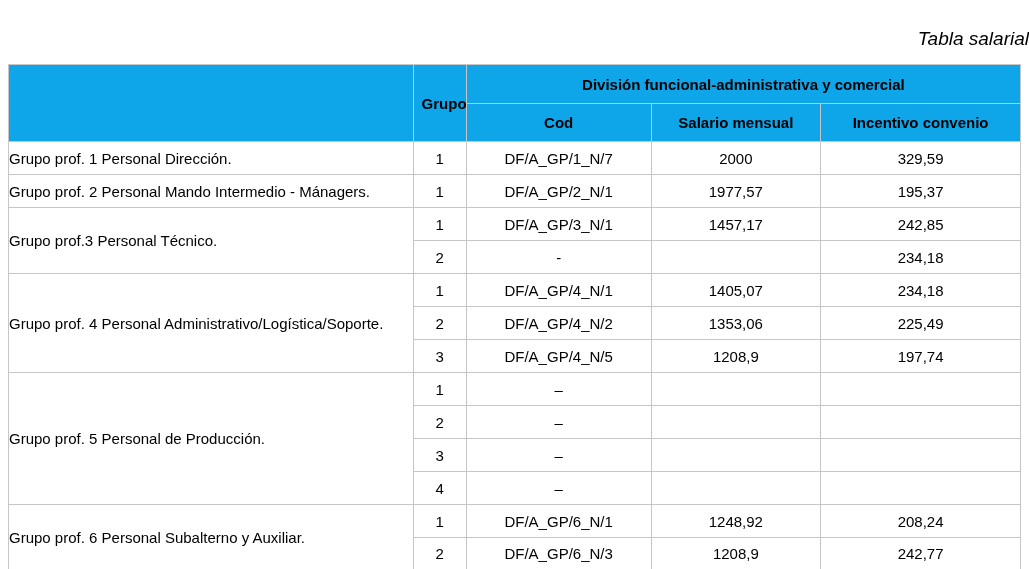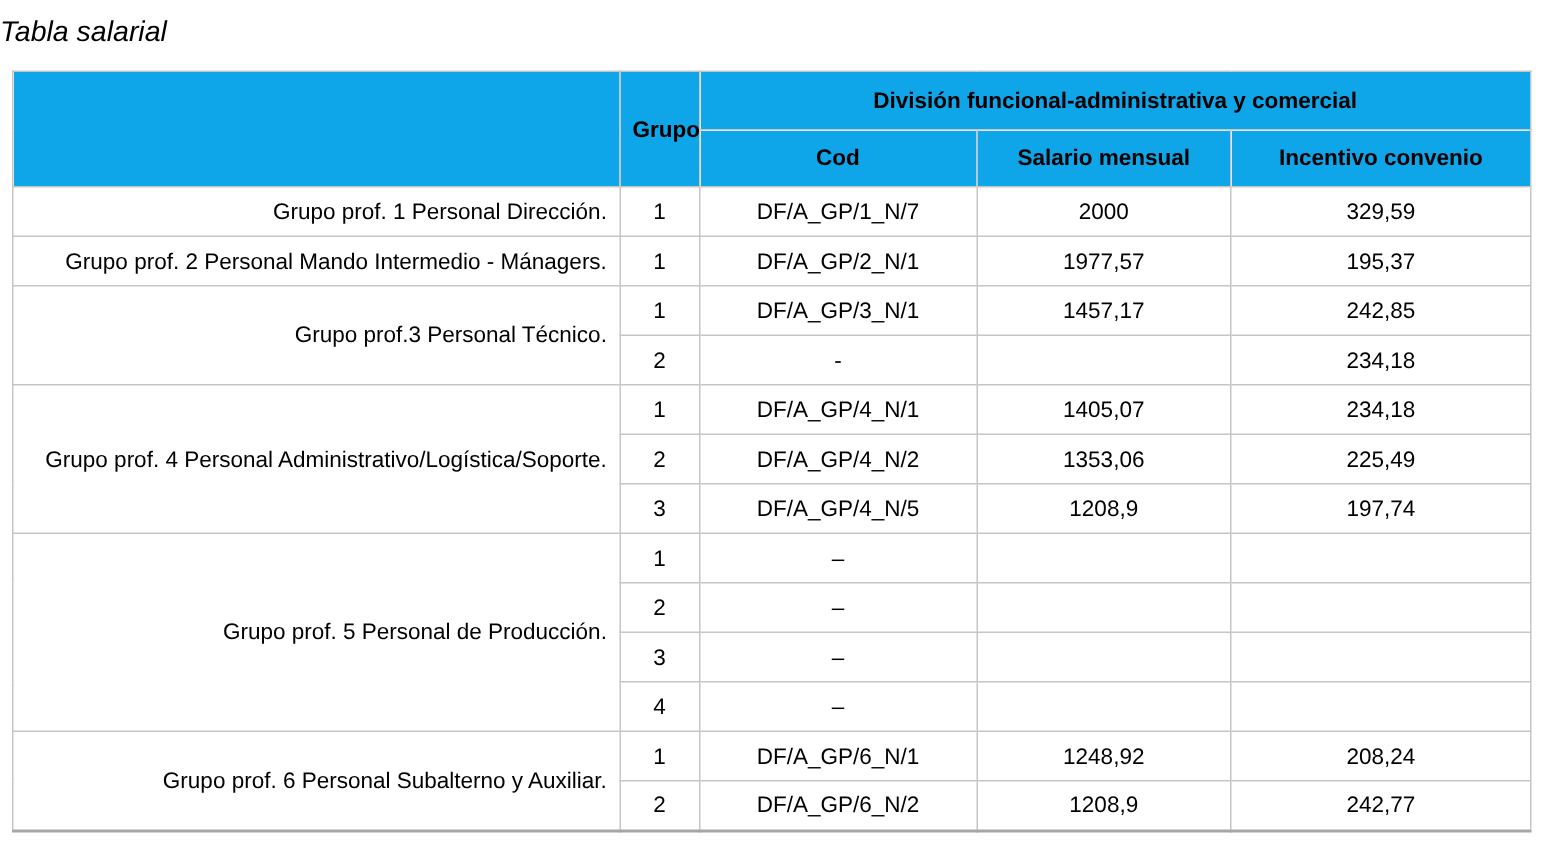--- a/index.html
+++ b/index.html
@@ -6,23 +6,23 @@
     margin: 0;
     padding: 0;
     background: #ffffff;
     width: 1029px;
     height: 569px;
     overflow: hidden;
     font-family: "Liberation Sans", sans-serif;
     color: #000000;
   }
   .page-title {
-    margin: 10px 0 0 0;
+    margin: 27px 0 0 0;
     height: 24px;
-    text-align: left;
+    text-align: right;
     font-style: italic;
     font-size: 19px;
     line-height: 24px;
     font-weight: normal;
   }
   table.salary-table {
     border-collapse: collapse;
     table-layout: fixed;
     margin: 13px 0 0 8px;
     width: 1013px;
@@ -41,21 +41,21 @@
   .salary-table thead th {
     background: #0ea5e9;
     font-weight: bold;
     text-align: center;
   }
   .salary-table thead tr.head-row-1 { height: 39px; }
   .salary-table thead tr.head-row-2 { height: 38px; }
   .salary-table tbody tr.data-row { height: 33px; }
   .salary-table tbody td { text-align: center; background: #ffffff; }
   .salary-table tbody td.group-cell {
-    text-align: right;
+    text-align: left;
     padding-left: 0;
   }
 </style>
 </head>
 <body>
 
 <div class="page-title">Tabla salarial</div>
 
 <table class="salary-table">
   <colgroup>
@@ -151,18 +151,18 @@
       </tr>
       <tr class="data-row">
         <td class="group-cell" rowspan="2">Grupo prof. 6 Personal Subalterno y Auxiliar.</td>
         <td>1</td>
         <td>DF/A_GP/6_N/1</td>
         <td>1248,92</td>
         <td>208,24</td>
       </tr>
       <tr class="data-row">
         <td>2</td>
-        <td>DF/A_GP/6_N/2</td>
+        <td>DF/A_GP/6_N/3</td>
         <td>1208,9</td>
         <td>242,77</td>
       </tr>
     </tbody>
 </table>
 
 </body></html>

